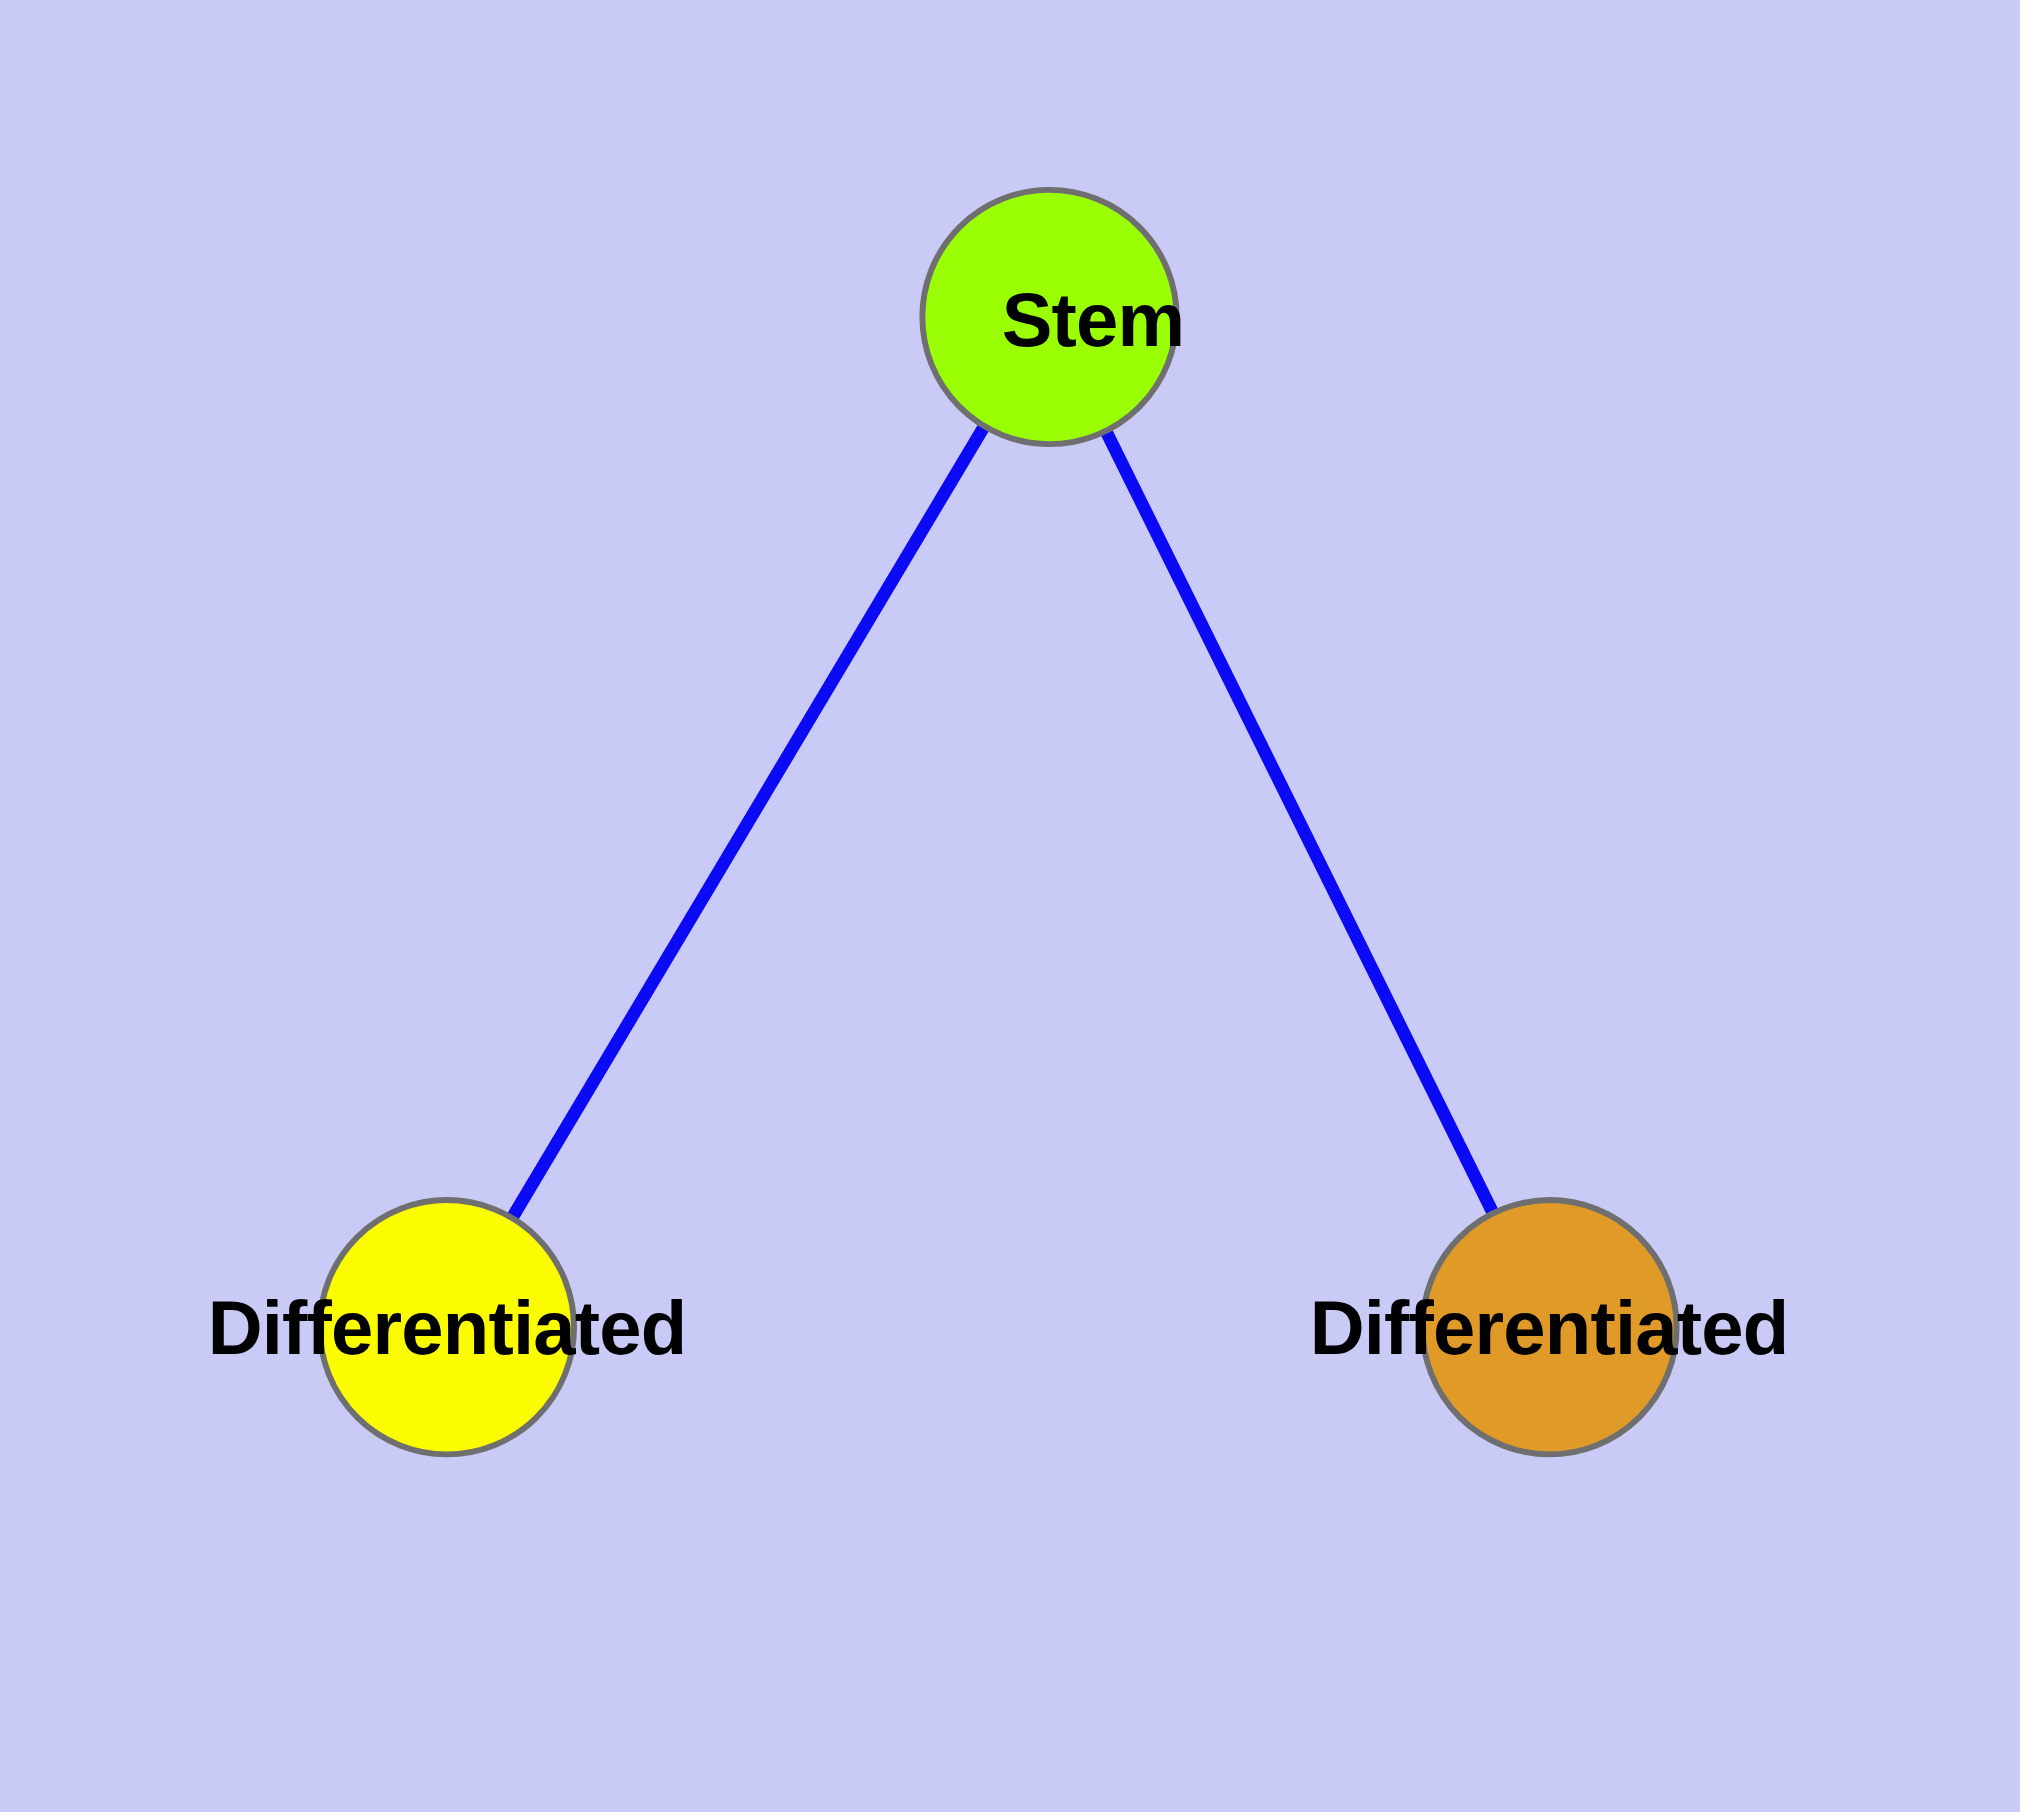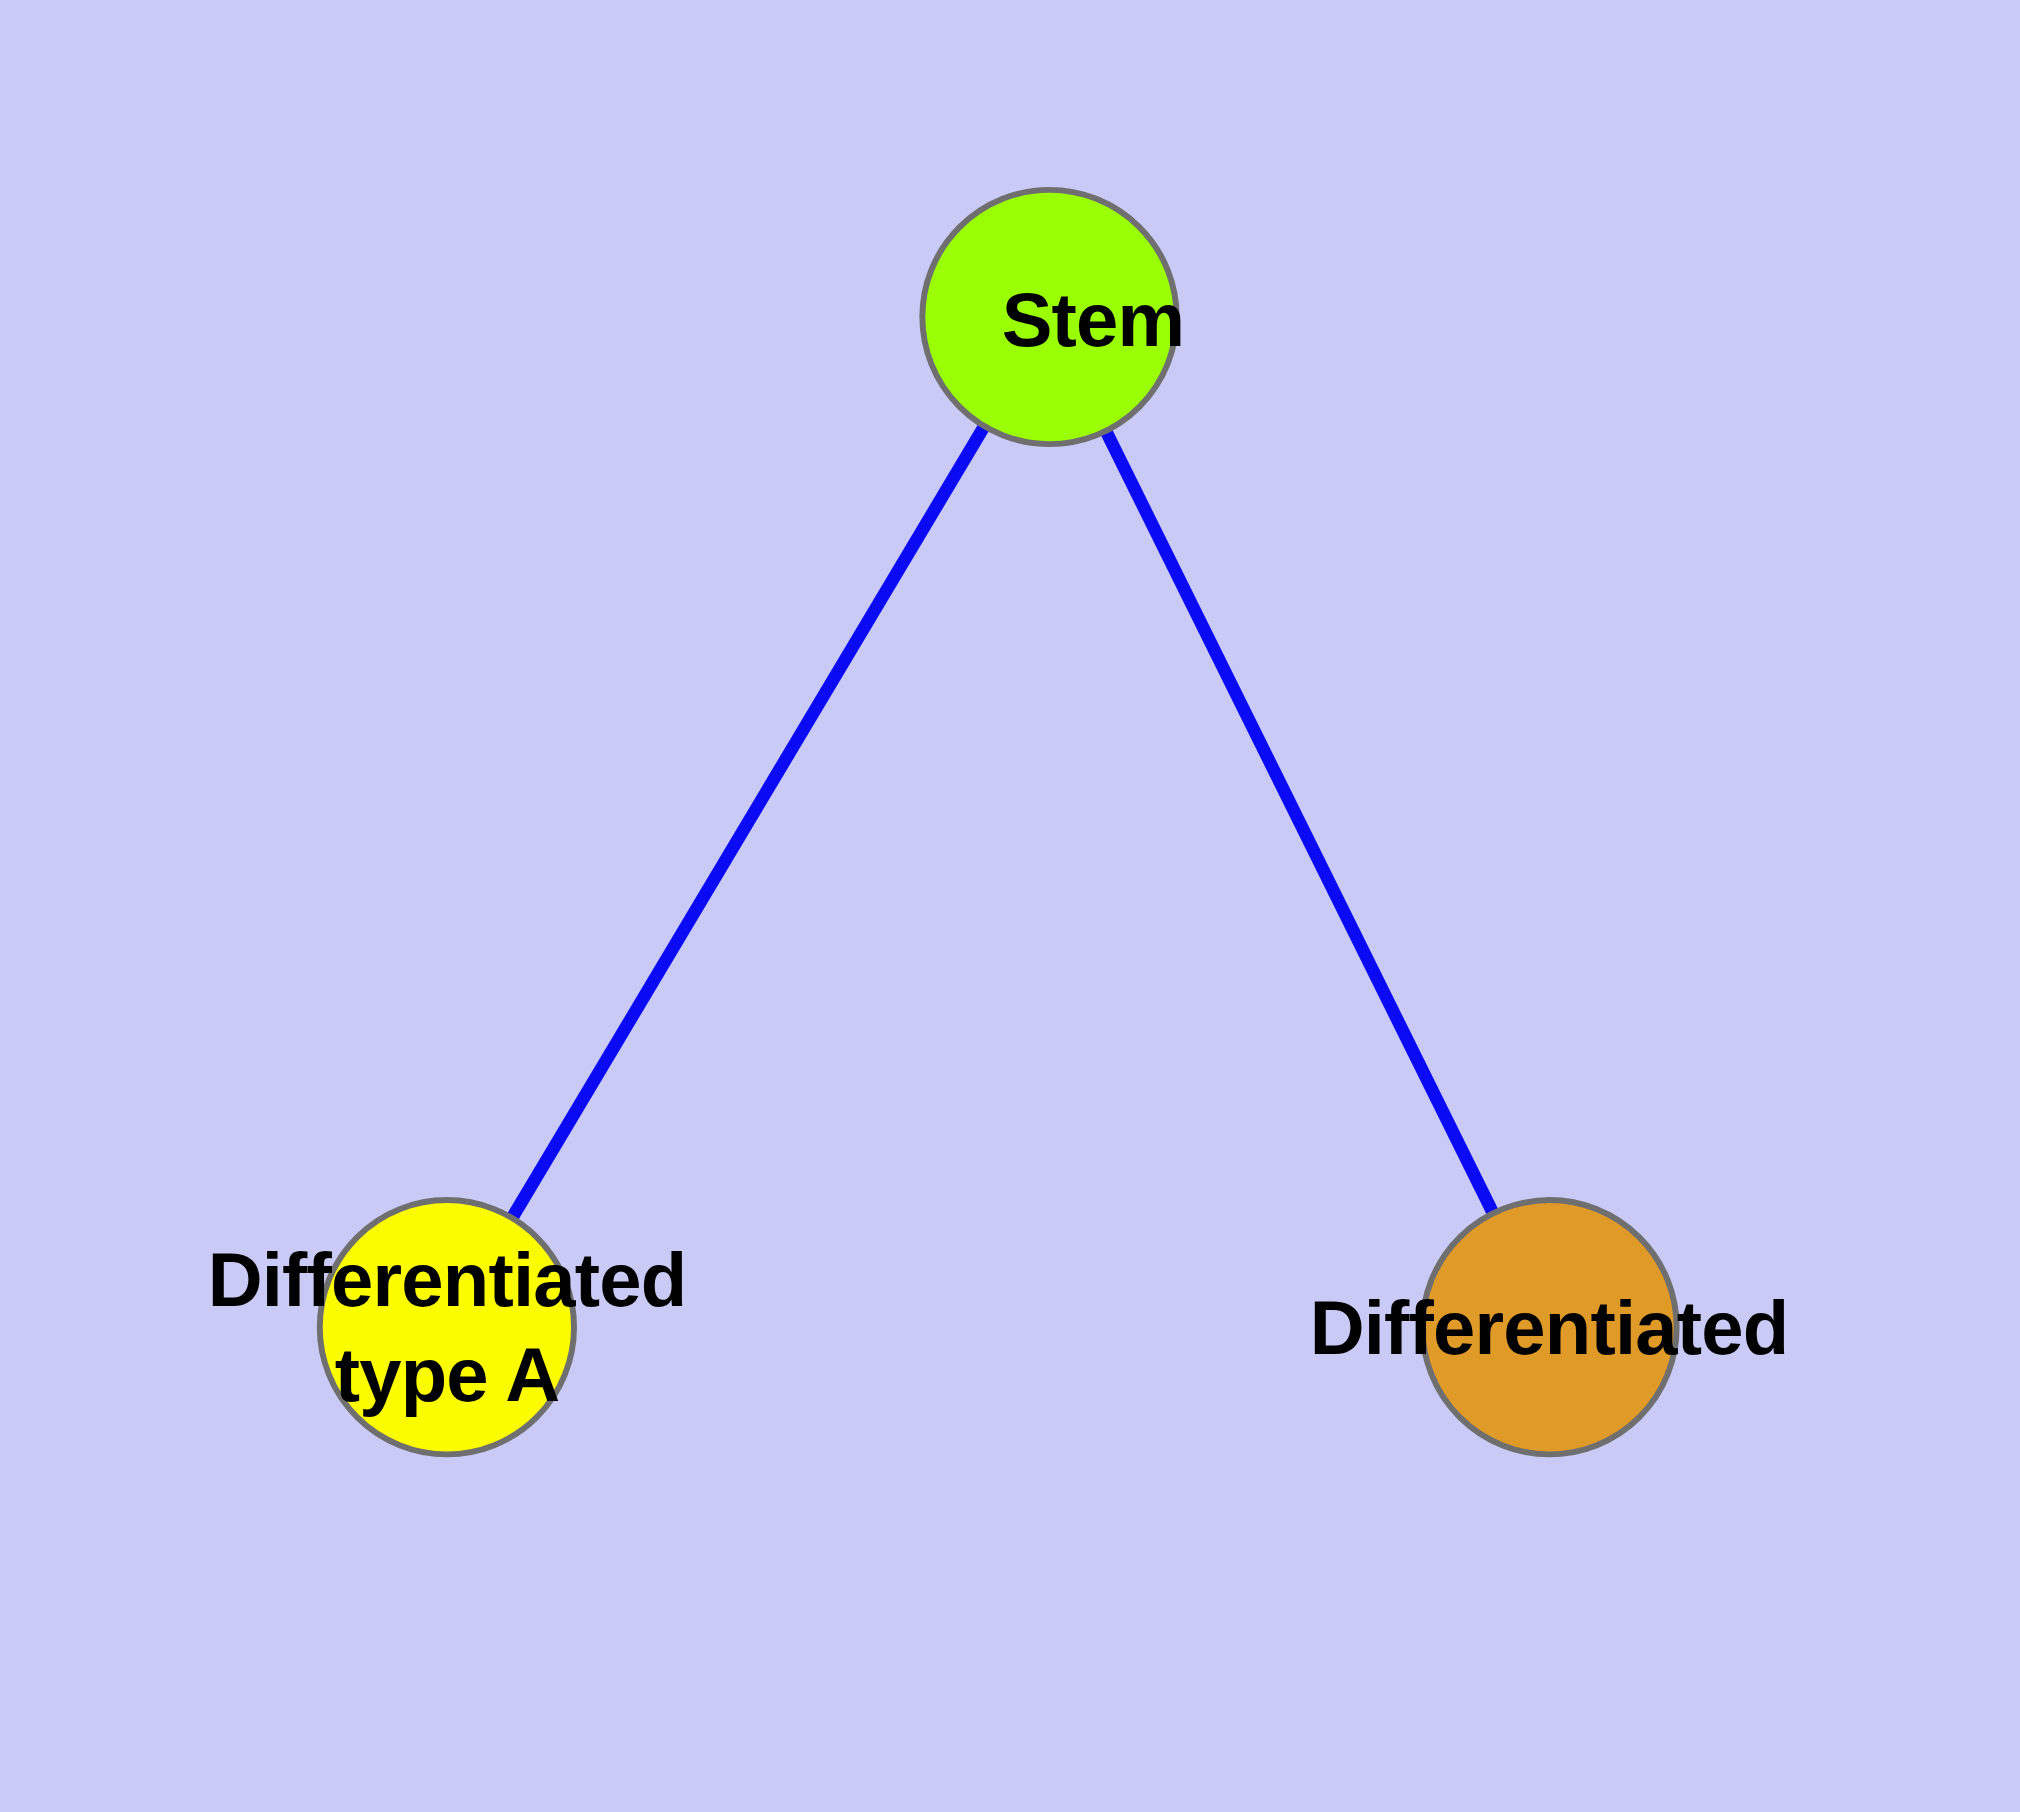--- a/index.html
+++ b/index.html
@@ -62,21 +62,20 @@
 
     <circle cx="1238" cy="374" r="150" fill="#9AFF05"></circle>
     <circle cx="527" cy="1566" r="150" fill="#FCFC00"></circle>
     <circle cx="1828" cy="1566" r="150" fill="#E09A28"></circle>
   </svg>
 
   <div class="node-label label-stem">Stem</div>
 
   <div class="node-label label-type-a">
     <div>Differentiated</div>
-    <div>type A</div>
   </div>
 
   <div class="node-label label-type-b">
     <div>Differentiated</div>
   </div>
 
 </div>
 
 
 </body></html>

